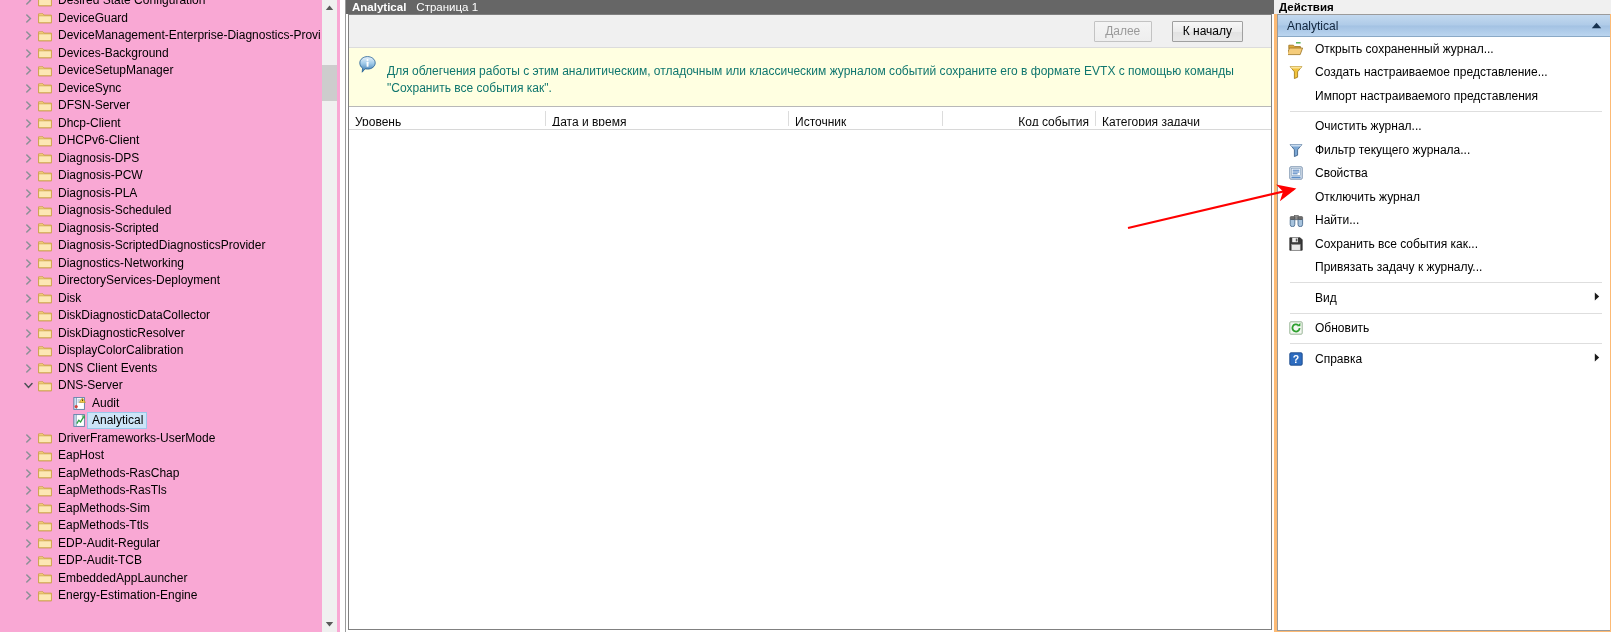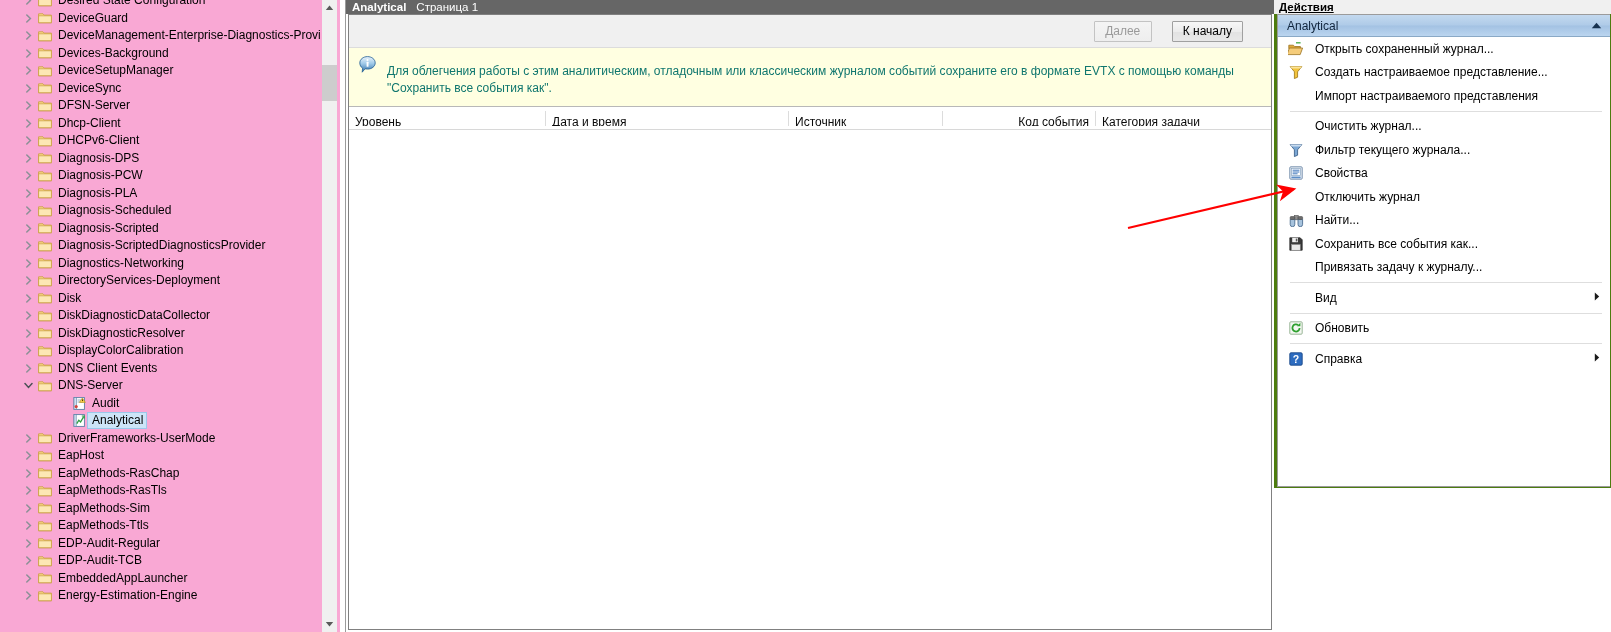--- a/index.html
+++ b/index.html
@@ -189,25 +189,24 @@
     white-space: nowrap;
   }
   .col-cell.align-right { text-align: right; }
   .col-cell.last { border-right: none; }
   .rows-area { flex: 1 1 auto; background: #ffffff; }
 
   
   .actions-pane {
     position: relative;
     flex: 1 1 auto;
-    height: 488px;
-    background: #4d7c0f;
+    height: 632px;
+    background: #fdba74;
     display: flex;
     flex-direction: column;
-    text-decoration: underline;
   }
   .actions-title {
     height: 14px;
     background: #f0f0f0;
     color: #000000;
     font-weight: bold;
     font-size: 11.5px;
     display: flex;
     align-items: center;
     padding-left: 5px;

